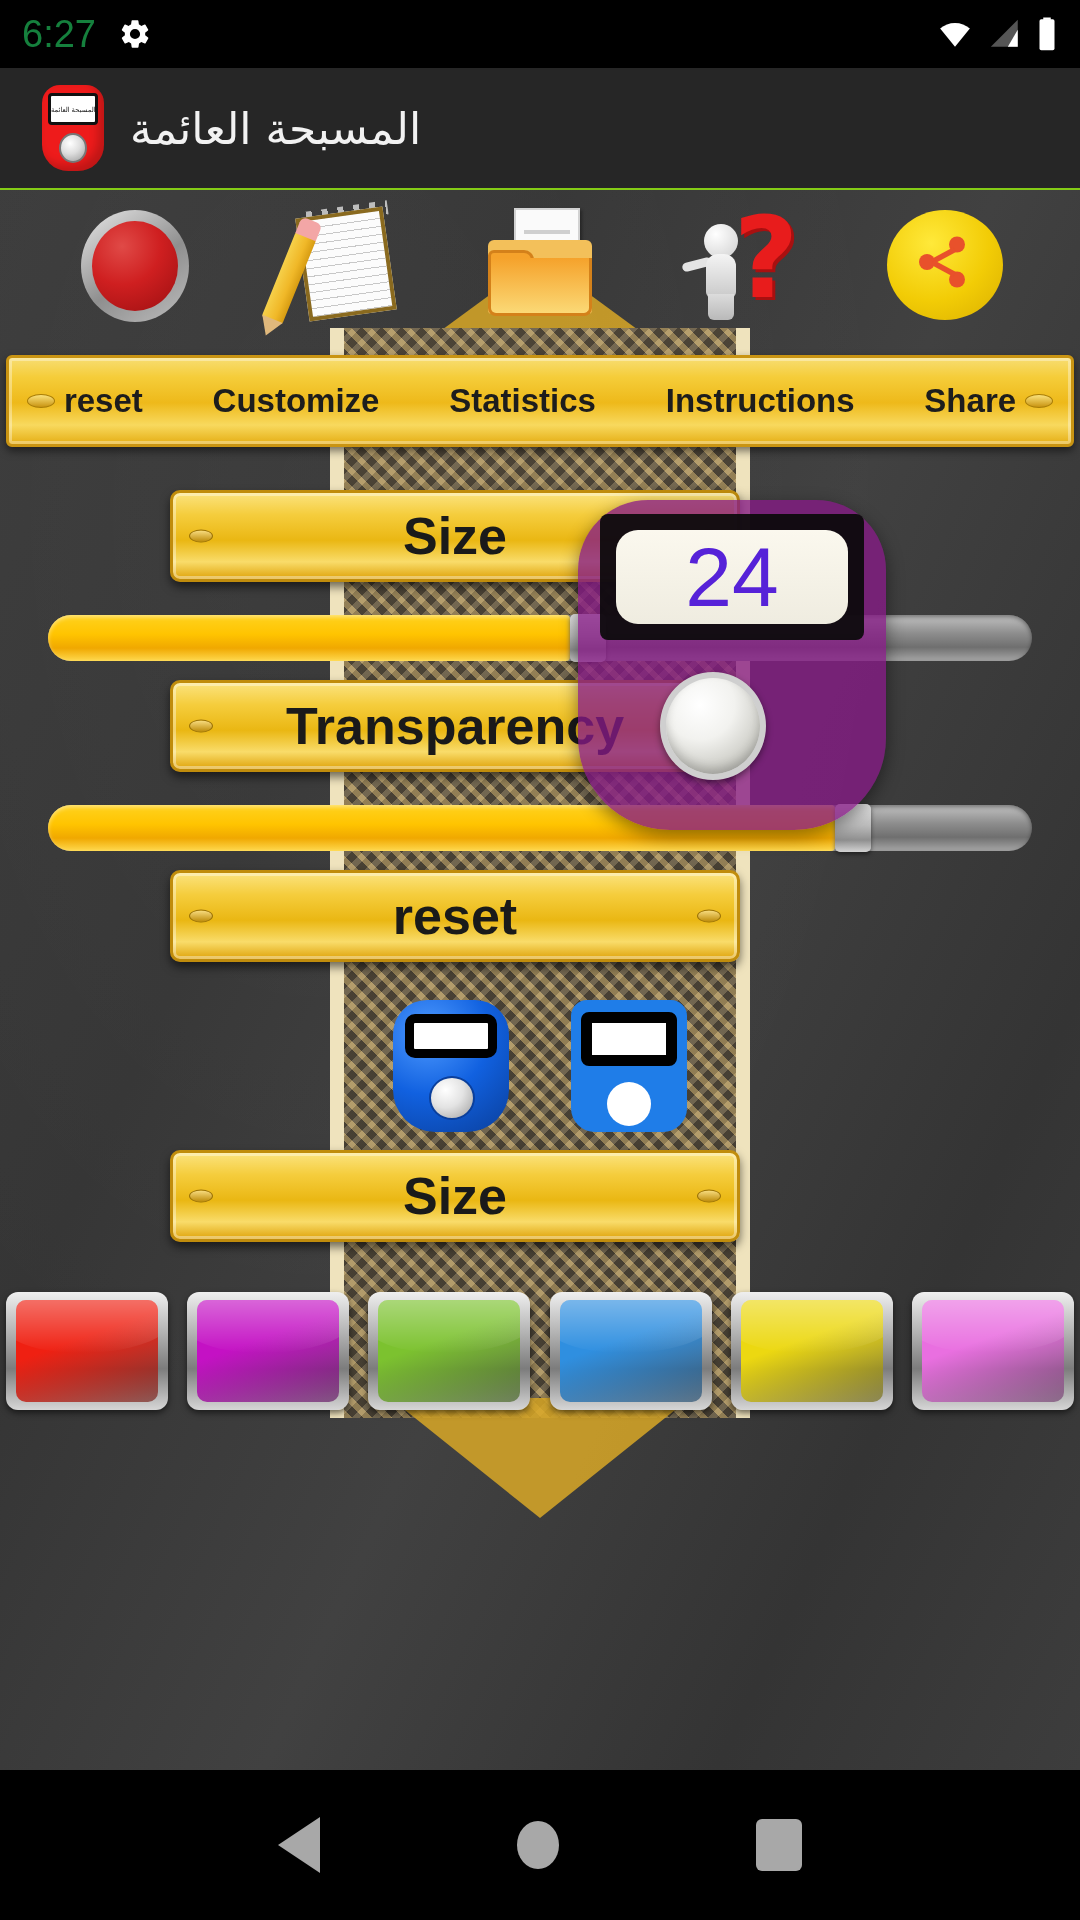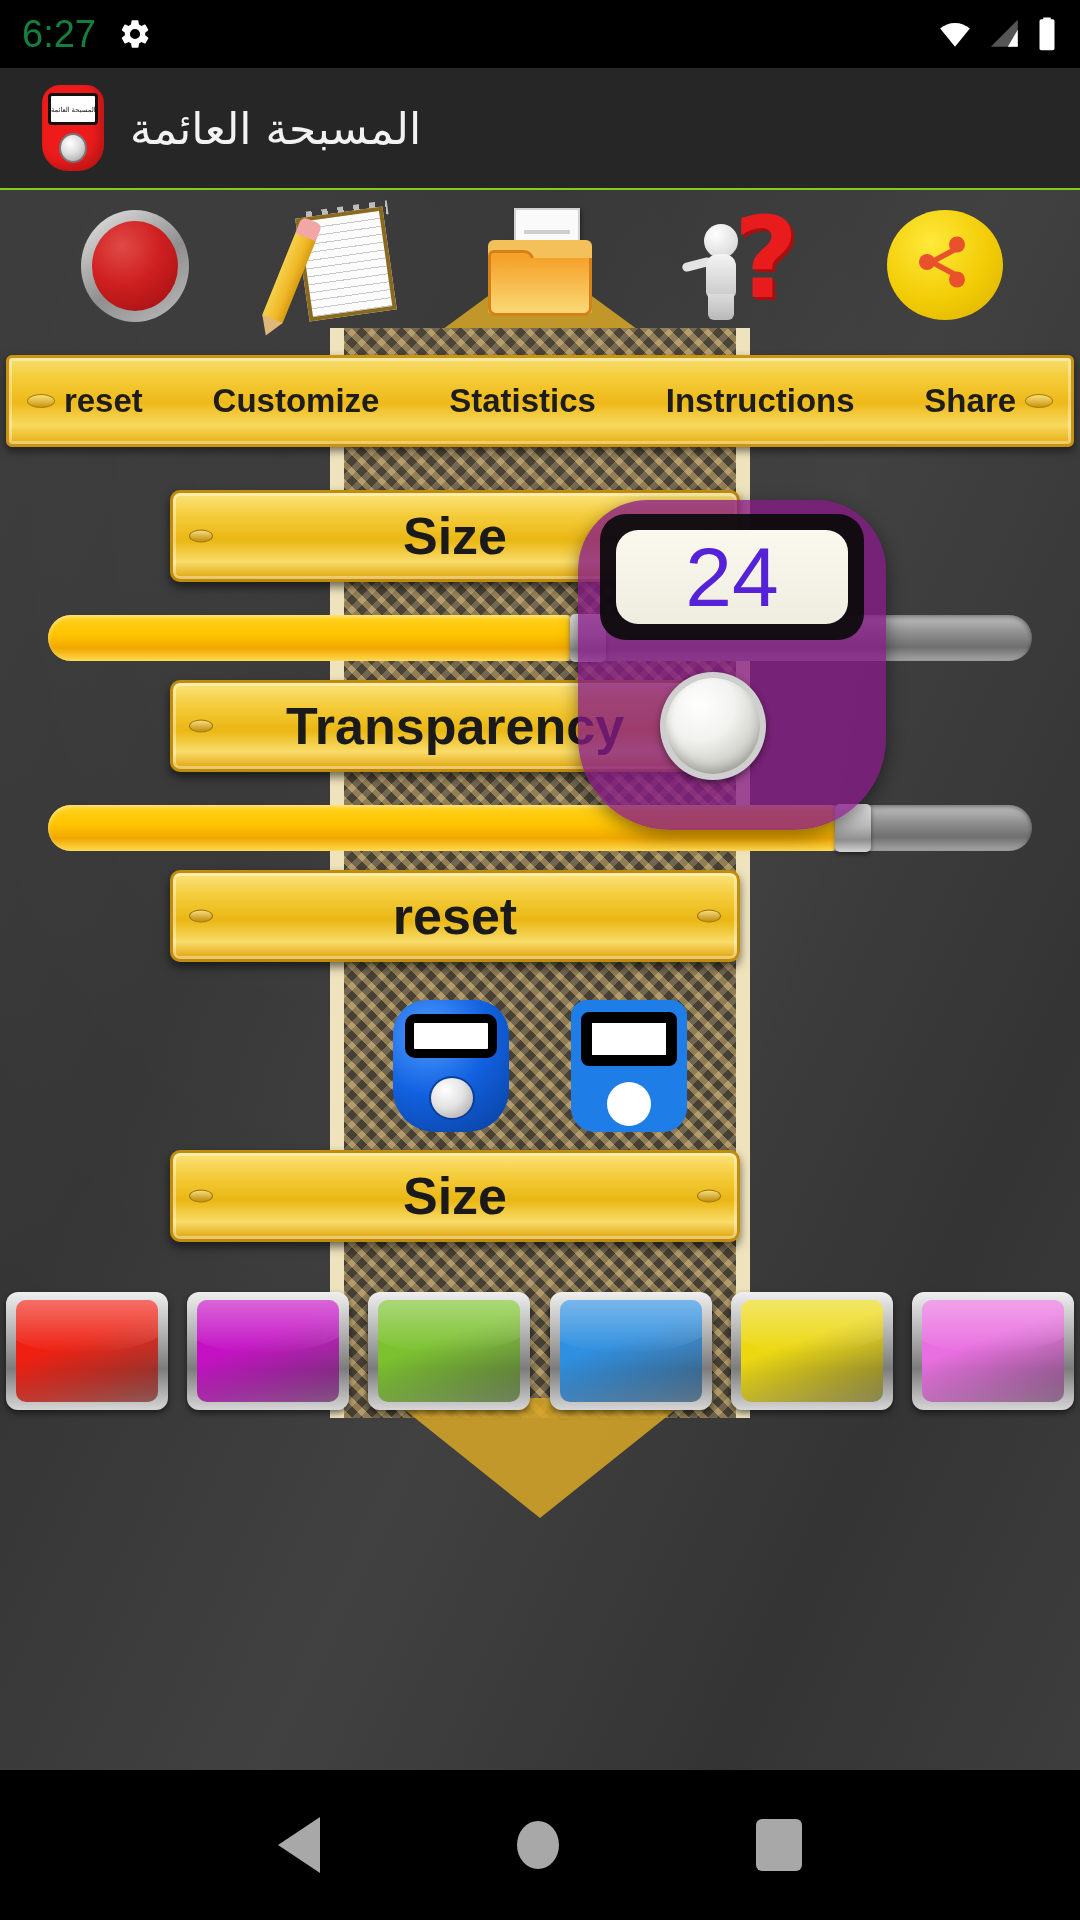--- a/index.html
+++ b/index.html
@@ -298,21 +298,21 @@
   
   .floatwidget {
     position:absolute; left:578px; top:310px; width:308px; height:330px;
     border-radius:70px 70px 92px 92px;
     background: rgba(133,26,133,.78);
     box-shadow: 0 6px 18px rgba(0,0,0,.45);
     z-index:40;
   }
   .fw-bezel {
     position:absolute; left:22px; top:14px; width:264px; height:126px;
-    background: rgba(10,10,10,.92); border-radius:26px;
+    background: rgba(10,10,10,.92); border-radius:8px;
   }
   .fw-disp {
     position:absolute; left:16px; top:16px; right:16px; bottom:16px;
     background: linear-gradient(180deg,#fbf8ee,#efece0);
     border-radius:22px; display:flex; align-items:center; justify-content:center;
   }
   .fw-num {
     font-size:84px; font-weight:400; color:#5622d8;
     font-family:"Liberation Sans", sans-serif; line-height:1;
   }

